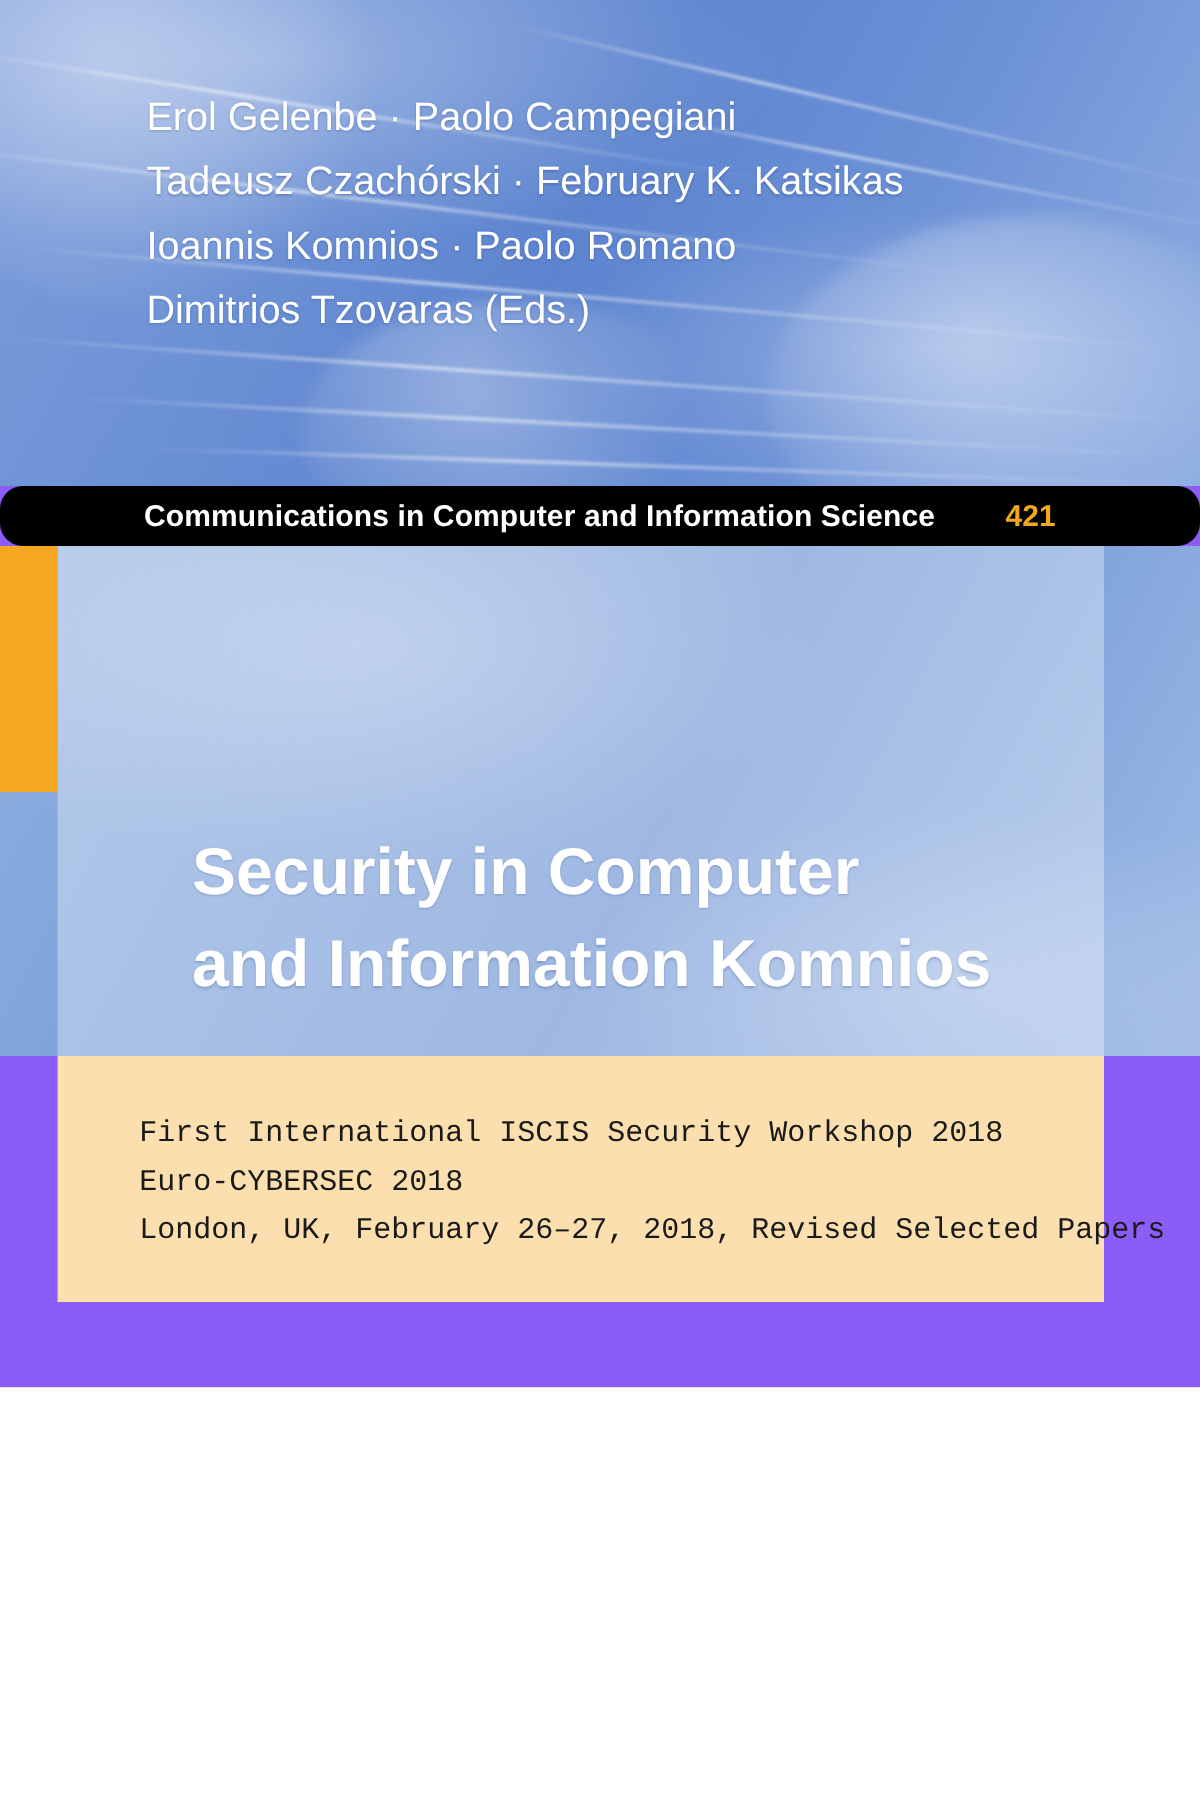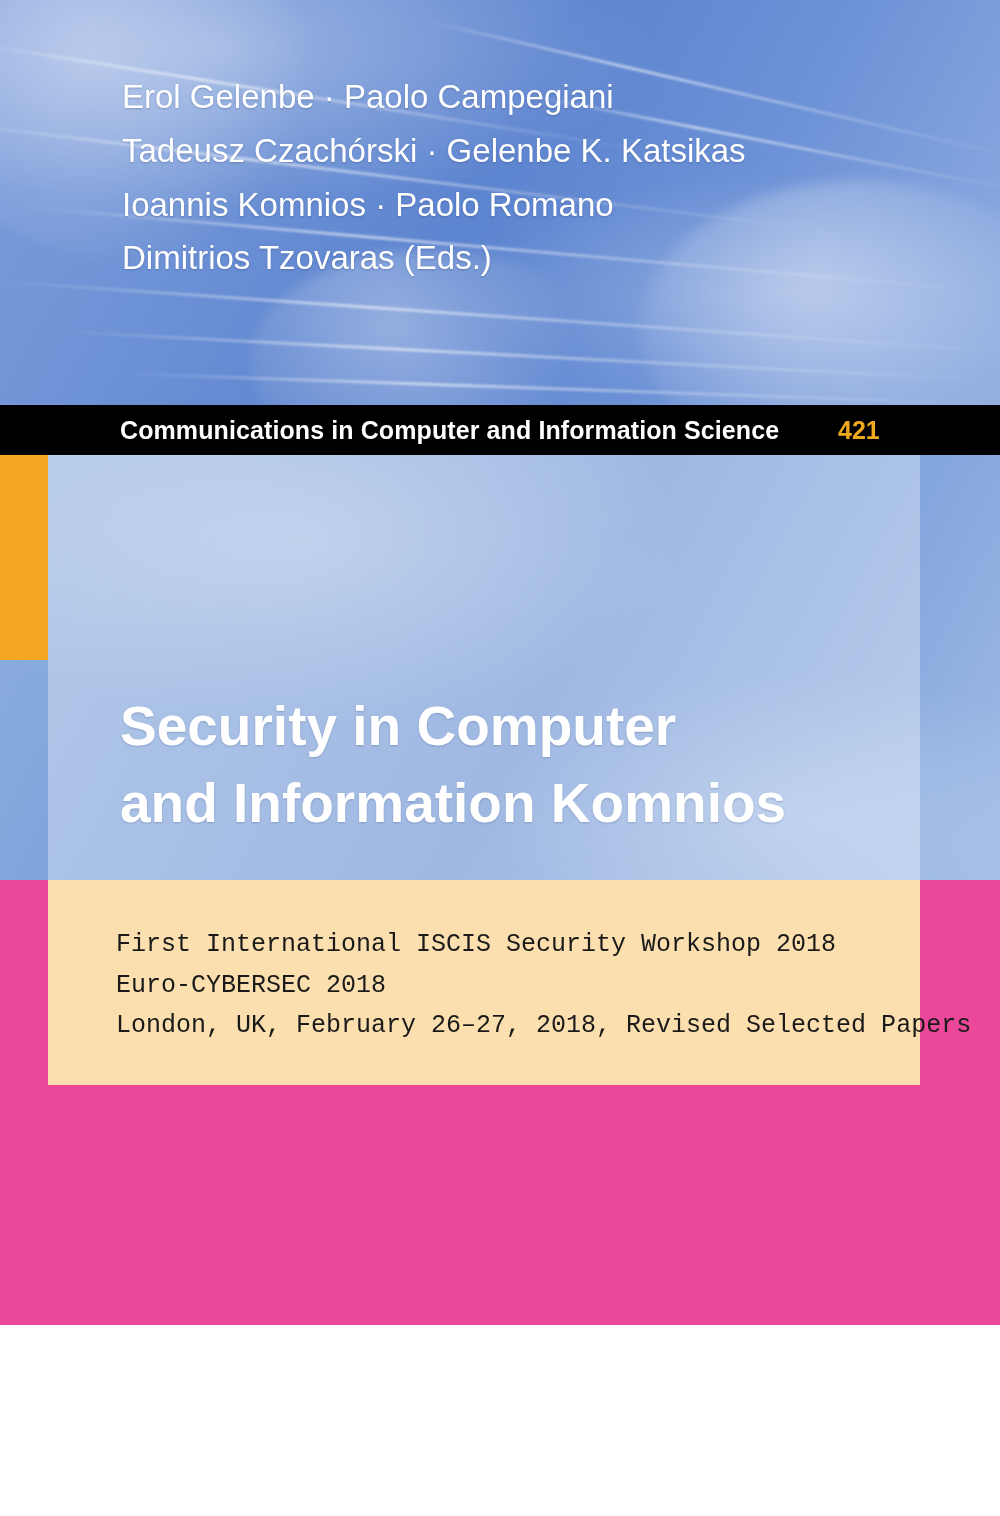--- a/index.html
+++ b/index.html
@@ -10,22 +10,22 @@
     width: 1000px;
     height: 1516px;
     font-family: "Liberation Sans", sans-serif;
     background: #ffffff;
     overflow: hidden;
   }
 
   .cover {
     position: relative;
     width: 1000px;
-    height: 1325px;
-    background: #ec4899;
+    height: 1156px;
+    background: #8b5cf6;
     overflow: hidden;
   }
 
   
   .photo-band {
     position: absolute;
     left: 0; top: 0;
     width: 1000px;
     height: 405px;
     background:
@@ -50,20 +50,21 @@
 
   
   .series-bar {
     position: absolute;
     left: 0; top: 405px;
     width: 1000px;
     height: 50px;
     background: #000000;
     display: flex;
     align-items: center;
+    border-radius: 19px;
   }
   .series-title {
     position: absolute;
     left: 120px;
     color: #ffffff;
     font-size: 25px;
     font-weight: bold;
     letter-spacing: 0.1px;
     white-space: nowrap;
   }
@@ -113,21 +114,21 @@
     left: 120px;
     top: 688px;
     width: 820px;
     color: #ffffff;
     font-size: 55px;
     line-height: 1.40;
     font-weight: bold;
     z-index: 5;
     text-shadow: 0 1px 2px rgba(40,60,110,0.25);
   }
-  .book-title .line { display: block; }
+  .book-title .line { display: block; margin-left: 40px; }
 
   
   .subtitle-panel {
     position: absolute;
     left: 48px;
     top: 880px;
     width: 872px;
     height: 205px;
     background: #fcdfae;
     z-index: 3;
@@ -196,21 +197,21 @@
     <div class="streak" style="left:120px; top:372px; width:880px; transform:rotate(2deg);"></div>
     <div class="streak" style="left:420px; top:18px; width:620px; transform:rotate(13deg);"></div>
     <div class="streak" style="left:520px; top:92px; width:520px; transform:rotate(11deg);"></div>
     <div class="blob" style="left:-80px; top:-60px; width:420px; height:320px;"></div>
     <div class="blob" style="left:640px; top:180px; width:440px; height:300px;"></div>
     <div class="blob" style="left:250px; top:250px; width:360px; height:220px;"></div>
   </div>
 
   <div class="authors">
     <span class="line">Erol Gelenbe · Paolo Campegiani</span>
-    <span class="line">Tadeusz Czachórski · Gelenbe K. Katsikas</span>
+    <span class="line">Tadeusz Czachórski · February K. Katsikas</span>
     <span class="line">Ioannis Komnios · Paolo Romano</span>
     <span class="line">Dimitrios Tzovaras (Eds.)</span>
   </div>
 
   <div class="series-bar">
     <span class="series-title">Communications in Computer and Information Science</span>
     <span class="series-number">421</span>
   </div>
 
   <div class="photo-band-lower">

